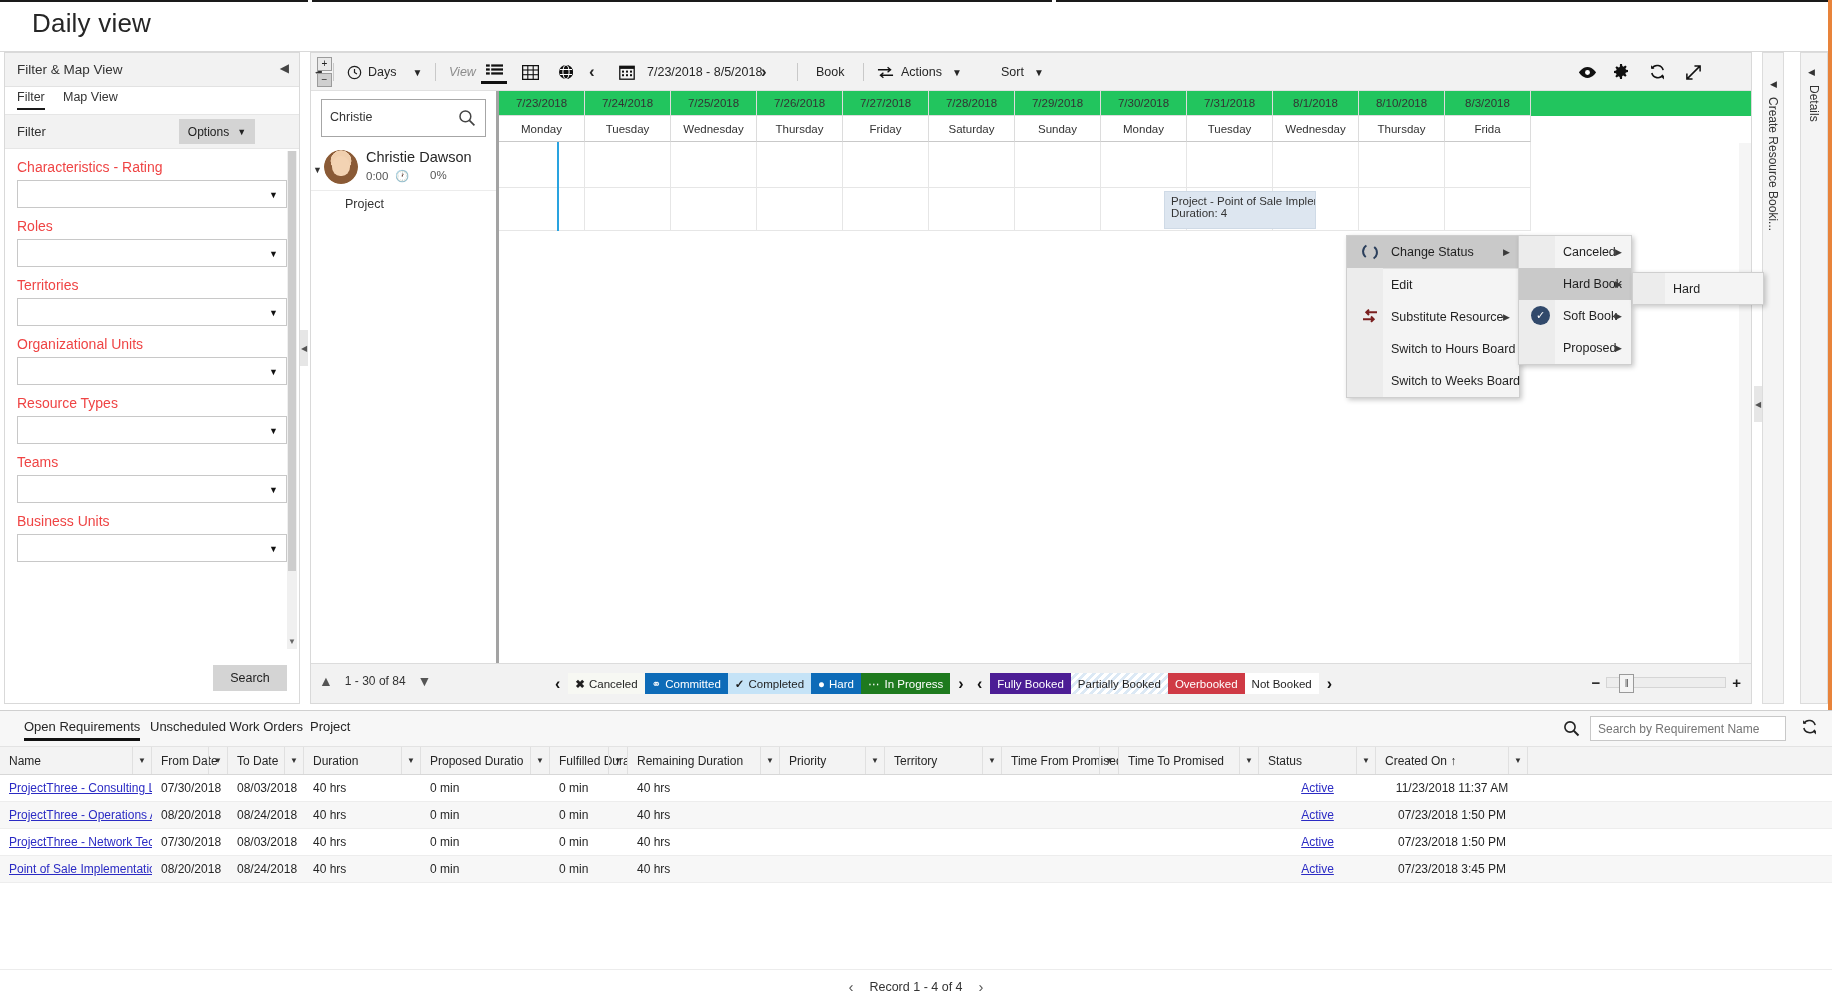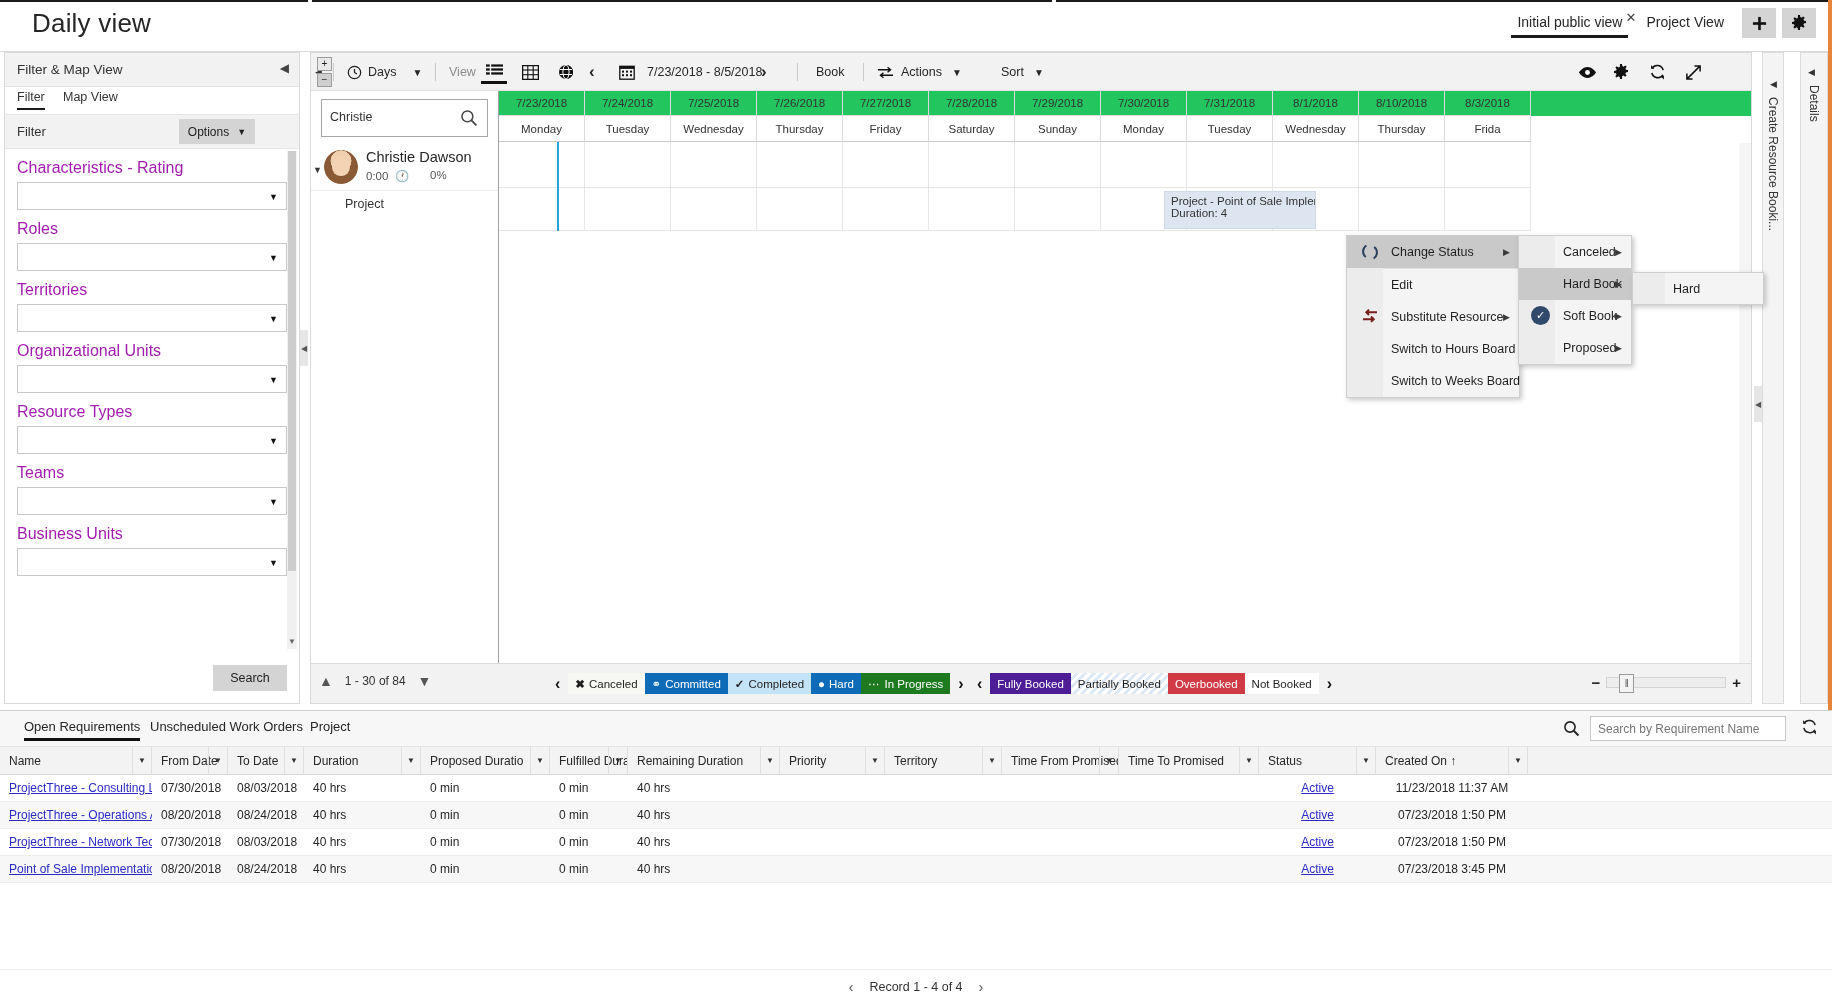--- a/index.html
+++ b/index.html
@@ -33,21 +33,21 @@
   .lp-tabs { height:28px; position:relative; background:#fff; border-bottom:1px solid #e6e6e6;}
   .lp-tab { position:absolute; top:3px; font-size:12.5px; color:#333; cursor:pointer; padding-bottom:6px;}
   .lp-tab.active::after{content:"";position:absolute;left:0;right:0;bottom:0;height:2px;background:#1a1a1a;}
   .lp-sub { position:relative; height:34px; background:#f2f2f2; border-bottom:1px solid #e6e6e6;}
   .lp-sub .t { position:absolute; left:12px; top:9px; font-size:13px; color:#333;}
   .optbtn { position:absolute; right:44px; top:4px; width:76px; height:25px; background:#d4d4d4;
             font-size:12px; color:#222; display:flex; align-items:center; justify-content:center; cursor:pointer;}
   .optbtn .cv { margin-left:8px; font-size:9px; }
   .fields { position:absolute; left:0; top:96px; width:294px; height:500px; overflow:hidden; background:#fff;}
   .fgroup { margin:10px 12px 0 12px; }
-  .flabel { font-size:16px; color:#a21caf; margin-bottom:5px; }
+  .flabel { font-size:14px; color:#ef4444; margin-bottom:5px; }
   .fselect { height:28px; border:1px solid #c8c8c8; background:#fff; position:relative; cursor:pointer;}
   .fselect .cv { position:absolute; right:8px; top:9px; font-size:9px; color:#111;}
   .scroll-v { position:absolute; right:2px; top:98px; width:10px; bottom:54px; background:#f0f0f0;}
   .scroll-v .thumb { position:absolute; left:1px; top:0; width:8px; height:420px; background:#cdcdcd;}
   .scroll-v .arr { position:absolute; left:0; width:10px; height:12px; text-align:center; font-size:8px; color:#666;}
   .searchbtn { position:absolute; right:12px; bottom:12px; width:74px; height:26px; background:#d4d4d4;
                font-size:12.5px; display:flex; align-items:center; justify-content:center; cursor:pointer;}
 
   .lp-splitter { position:absolute; left:300px; top:330px; width:8px; height:36px; background:#e6e6e6;
                  display:flex; align-items:center; justify-content:center; font-size:8px; color:#555; cursor:col-resize;}
@@ -59,21 +59,21 @@
   .tb-sep { position:absolute; top:10px; width:1px; height:18px; background:#c9c9c9; }
   .zoomstack { position:absolute; left:6px; top:4px; }
   .zbox { width:15px; height:14px; border:1px solid #9b9b9b; background:#e9e9e9; font-size:10px;
           display:flex; align-items:center; justify-content:center; color:#222; cursor:pointer; line-height:1;}
   .zbox.b2 { background:#cfcfcf; margin-top:2px;}
   .viewicon { width:26px; height:24px; display:flex; align-items:center; justify-content:center; cursor:pointer; }
   .viewicon.sel { border-bottom:3px solid #111; }
   .mute { color:#8c8c8c; }
 
   .sch-body { position:absolute; left:0; top:38px; right:0; bottom:0; }
-  .res-col { position:absolute; left:0; top:0; width:188px; bottom:0; background:#fff; border-right:1px solid #a3a3a3; }
+  .res-col { position:absolute; left:0; top:0; width:188px; bottom:0; background:#fff; border-right:3px solid #a3a3a3; }
   .res-search { margin:8px 10px 0 10px; height:38px; border:1px solid #a6a6a6; position:relative; background:#fff;}
   .res-search input { position:absolute; left:8px; top:10px; width:120px; border:0; outline:0; font-size:12.5px;
                       font-family:"Liberation Sans",sans-serif; color:#333; background:transparent;}
   .res-search .mg { position:absolute; right:9px; top:9px; }
   .res-row { position:relative; height:46px; border-bottom:1px solid #ececec; margin-top:8px; }
   .res-row .exp { position:absolute; left:2px; top:20px; font-size:9px; color:#333; cursor:pointer;}
   .avatar { position:absolute; left:13px; top:5px; width:34px; height:34px; border-radius:50%;
             overflow:hidden; background:#d9c3a8; }
   .avatar .hair { position:absolute; left:0; top:0; width:34px; height:34px; border-radius:50%;
                   background:radial-gradient(circle at 50% 32%, #f0cfae 0 36%, #8a5a36 37% 100%); }
@@ -164,41 +164,20 @@
 </head>
 <body>
 
 <div class="app">
 
   <div class="topbar">
     <div class="topline" style="left:0;width:308px;"></div>
     <div class="topline" style="left:312px;width:740px;"></div>
     <div class="topline" style="left:1056px;width:776px;"></div>
     <div class="title">Daily view</div>
-    <div class="tabs-right">
-      <div class="vtab active">
-        <span>Initial public view</span>
-        <span class="x">✕</span>
-      </div>
-      <div class="vtab">
-        <span>Project View</span>
-      </div>
-      <div class="sqbtn">
-        <svg width="15" height="15" viewBox="0 0 16 16">
-            <rect x="6.6" y="1" width="2.8" height="14" fill="#111"></rect>
-            <rect x="1" y="6.6" width="14" height="2.8" fill="#111"></rect>
-          </svg>
-      </div>
-      <div class="sqbtn">
-        <svg width="16" height="16" viewBox="0 0 16 16">
-          <path fill="#111" d="M8 5.2A2.8 2.8 0 1 0 8 10.8 2.8 2.8 0 1 0 8 5.2zM8 6.9a1.1 1.1 0 1 1 0 2.2 1.1 1.1 0 0 1 0-2.2z"></path>
-          <path fill="#111" d="M7 0h2l.3 2.1 1.3.55L12.3 1.4l1.4 1.4-1.25 1.7.55 1.3L15 6.1v2l-2.1.3-.55 1.3 1.25 1.7-1.4 1.4-1.7-1.25-1.3.55L9 15H7l-.3-2.1-1.3-.55L3.7 13.6 2.3 12.2l1.25-1.7-.55-1.3L1 8.9v-2l2.1-.3.55-1.3L2.4 3.6 3.8 2.2l1.7 1.25 1.3-.55z"></path>
-        </svg>
-      </div>
-    </div>
   </div>
 
   <div class="leftpanel">
     <div class="lp-head">
       <div class="t">Filter &amp; Map View</div>
       <div class="caret">◀</div>
     </div>
     <div class="lp-tabs">
       <div class="lp-tab active" style="left:12px;">
         <span>Filter</span>
@@ -285,21 +264,21 @@
       </div>
       <div class="tb-item" style="left:36px;">
         <svg width="15" height="15" viewBox="0 0 16 16" style="margin-right:6px;">
           <circle cx="8" cy="8" r="6.6" fill="none" stroke="#1f1f1f" stroke-width="1.3"></circle>
           <path d="M8 4.2V8l2.6 1.6" stroke="#1f1f1f" stroke-width="1.3" fill="none"></path>
         </svg>
         <span>Days</span>
         <span style="margin-left:16px;font-size:10px;">▼</span>
       </div>
       <div class="tb-sep" style="left:124px;"></div>
-      <div class="tb-item mute" style="left:138px;">
+      <div class="tb-item mute" style="left:138px;font-style:italic;">
         <span>View</span>
       </div>
       <div class="tb-item" style="left:170px;">
         <div class="viewicon sel">
           <svg width="17" height="14" viewBox="0 0 18 14">
               <rect y="0" width="4" height="2.4" fill="#111"></rect>
               <rect x="5.5" y="0" width="12.5" height="2.4" fill="#111"></rect>
               <rect y="4.2" width="4" height="2.4" fill="#111"></rect>
               <rect x="5.5" y="4.2" width="12.5" height="2.4" fill="#111"></rect>
               <rect y="8.4" width="4" height="2.4" fill="#111"></rect>

